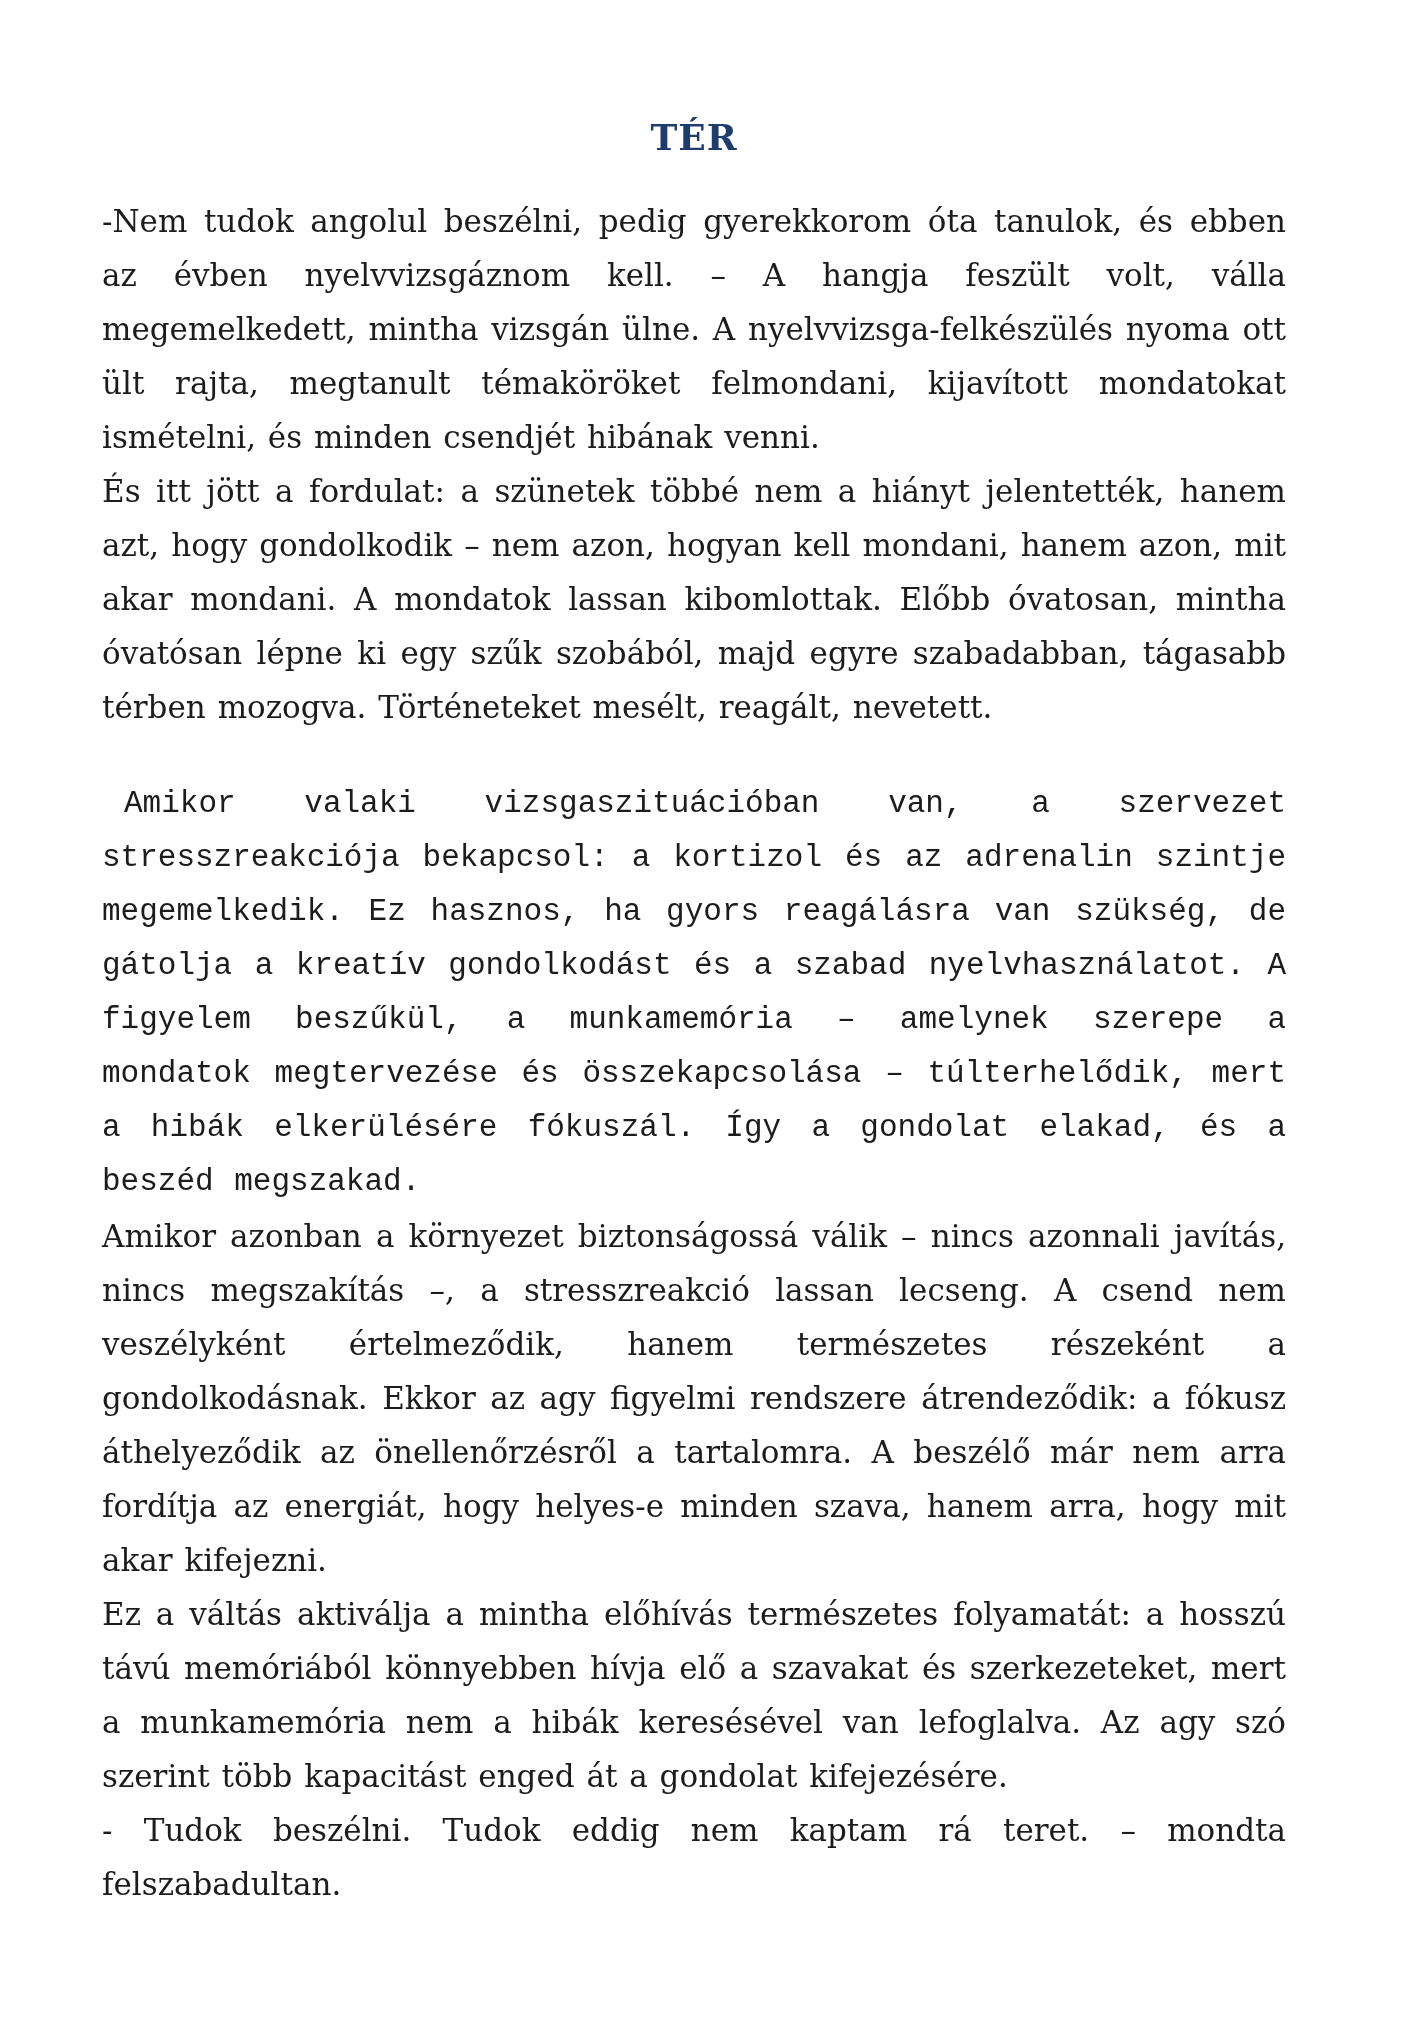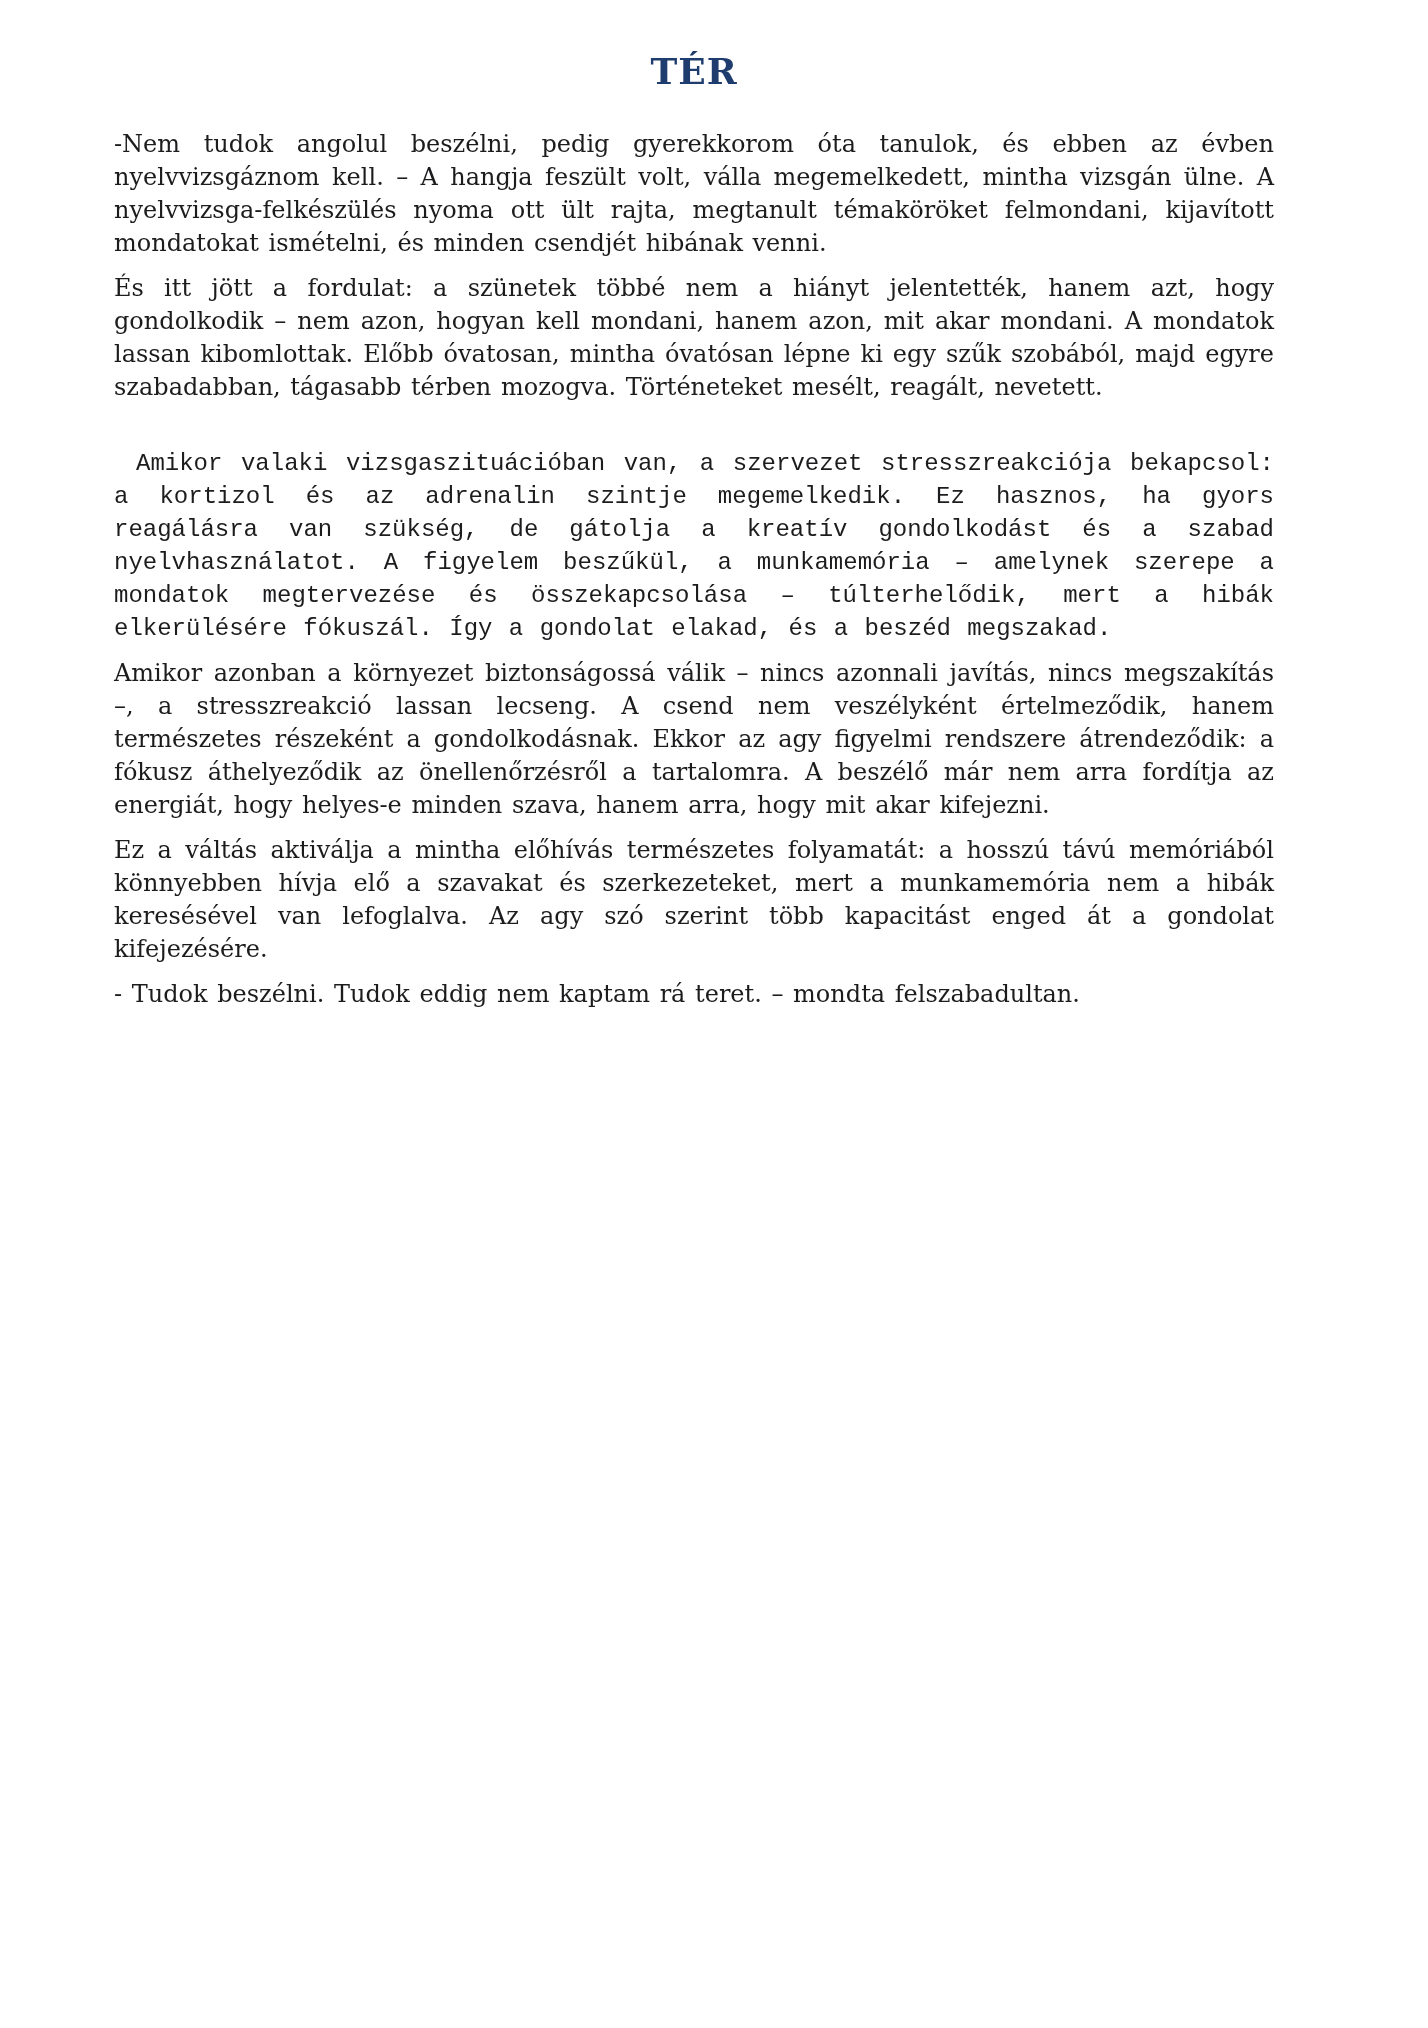--- a/index.html
+++ b/index.html
@@ -11,36 +11,36 @@
     width: 1428px;
     height: 2028px;
     overflow: hidden;
     font-family: "DejaVu Serif", "Liberation Serif", serif;
     color: #1c1c1e;
   }
   .page {
     box-sizing: border-box;
     width: 1388px;
     height: 2028px;
-    padding: 50px 102px 40px 102px;
+    padding: 116px 102px 40px 102px;
     background: #ffffff;
     border-radius: 14px;
   }
   .page-title {
     text-align: center;
     color: #1e3c6e;
     font-size: 36px;
     font-weight: bold;
     letter-spacing: 1px;
     margin: 0 0 36px 0;
   }
   .body-text p {
-    margin: 12px;
-    font-size: 24px;
-    line-height: 33px;
+    margin: 0;
+    font-size: 31px;
+    line-height: 54px;
     text-align: justify;
     text-align-last: left;
     word-spacing: 2px;
   }
   .body-text p.gap-before {
     margin-top: 43px;
   }
   .body-text p.indent-first {
     text-indent: 22px;
     font-family: Liberation Mono, monospace;

